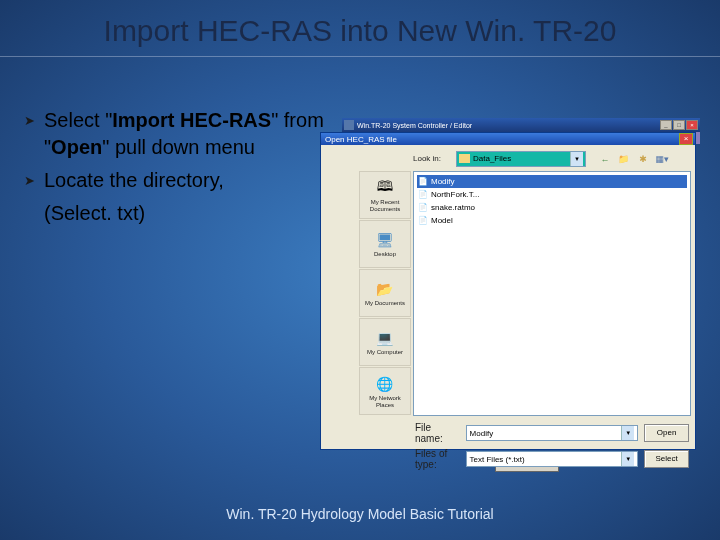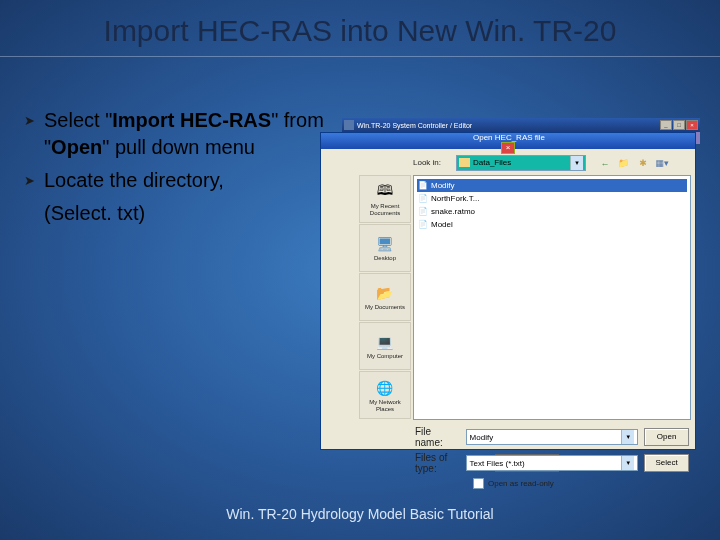--- a/index.html
+++ b/index.html
@@ -67,21 +67,21 @@
     width: 376px; height: 318px;
     background: #ece9d8;
     border: 1px solid #0a3a8a;
     display: flex; flex-direction: column;
   }
   .dlg-tb {
     background: linear-gradient(#3a7add, #1a4aad);
     height: 16px;
     display: flex; align-items: center;
     padding: 0 2px;
-    color: #fff; font-size: 8px; flex-direction: column;
+    color: #fff; font-size: 8px;
   }
   .dlg-tb .dtxt { flex: 1; padding-left: 2px; }
   .dlg-tb .wbtn { width: 14px; height: 12px; background: #d44; color: #fff; font-size: 8px; text-align: center; line-height: 10px; border: 1px solid #9a2; }
   .dlg-body { flex: 1; display: flex; flex-direction: column; margin-left: 36px; }
   .toprow {
     height: 24px;
     display: flex; align-items: center;
     padding: 3px 6px 0 56px;
     gap: 5px;
   }
@@ -271,23 +271,19 @@
           <div class="dbtn">Open</div>
         </div>
         <div class="brow">
           <div class="blbl">Files of type:</div>
           <div class="fcombo">
             <div class="fctxt">Text Files (*.txt)</div>
             <div class="dd">▾</div>
           </div>
           <div class="dbtn">Select</div>
         </div>
-        <div class="chkrow">
-          <div class="chk"></div>
-          <div class="chklbl">Open as read-only</div>
-        </div>
       </div>
     </div>
   </div>
 
 </div>
 
 <div class="footer">Win. TR-20 Hydrology Model Basic Tutorial</div>
 
 </body></html>

